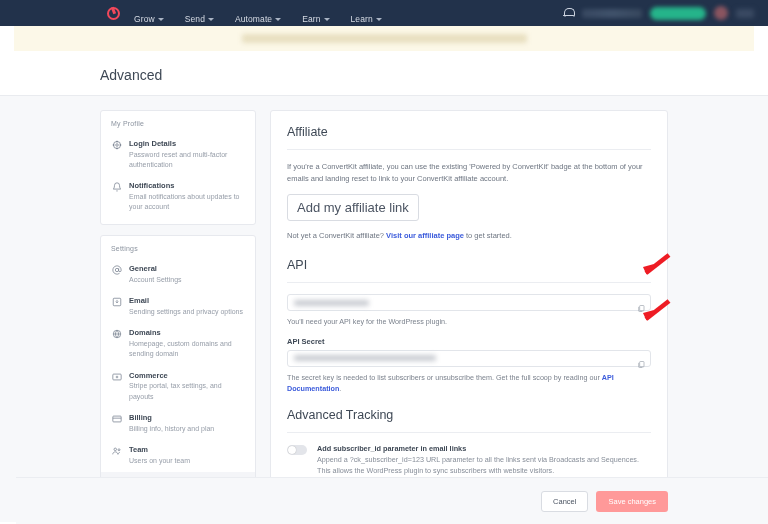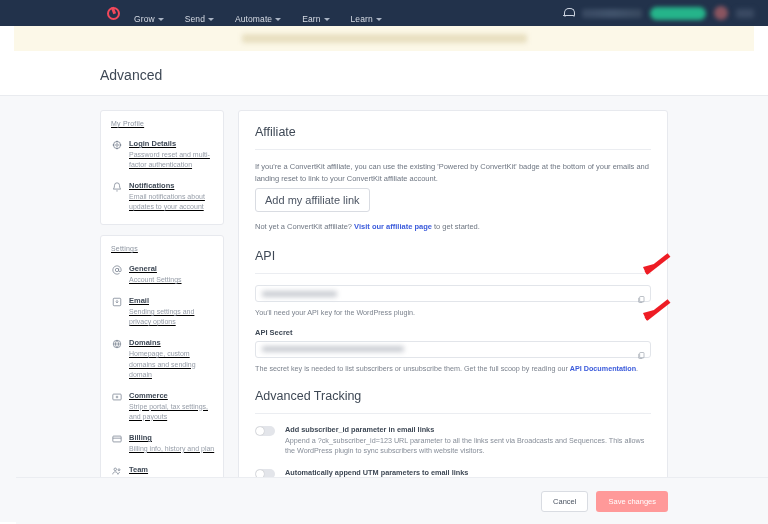--- a/index.html
+++ b/index.html
@@ -62,21 +62,21 @@
     background:#fff; padding: 16px 0 12px 100px;
     border-bottom: 1px solid #e9ebef;
   }
   .page-title { font-size: 14px; color: #3e4855; font-weight: 400; }
 
   
   .content {
     display: flex; gap: 14px; padding: 14px 100px 0 100px;
     background: #f7f8fa; height: calc(524px - 26px - 25px - 47px);
   }
-  .sidebar { width: 124px; flex-shrink: 0; text-decoration: underline; }
+  .sidebar { width: 156px; flex-shrink: 0; }
   .card {
     background: #fff; border: 1px solid #e7e9ee; border-radius: 3px;
   }
   .sb-card { padding: 9px 0 6px 0; margin-bottom: 10px; }
   .sb-head {
     font-size: 7px; color: #8b939f; padding: 0 10px 7px 10px; letter-spacing: .2px;
   }
   .sb-item {
     display: flex; gap: 7px; padding: 5px 8px 6px 10px; cursor: pointer;
   }
@@ -87,22 +87,22 @@
   .sb-desc { font-size: 7px; color: #969da8; line-height: 1.45; margin-top: 1.5px; }
 
   
   .main { flex: 1; }
   .main-card { padding: 14px 16px 0 16px; }
   .sec-title { font-size: 12.5px; color: #3e4855; font-weight: 400; margin-bottom: 10px; }
   .hr { height: 1px; background: #ebedf1; margin-bottom: 11px; }
   .p { font-size: 7.5px; color: #6e7682; line-height: 1.6; }
   .btn-outline {
     display: inline-block; border: 1px solid #d9dce2; border-radius: 3px;
-    padding: 5px 9px; font-size: 11px; color: #4b5462; background: #fff;
-    margin: 3px 0 9px 0; cursor: pointer;
+    padding: 5px 9px; font-size: 13px; color: #4b5462; background: #fff;
+    margin: 9px 0 9px 0; cursor: pointer;
   }
   .lnk { color: #3b5bdb; font-weight: bold; cursor: pointer; }
   .lbl { font-size: 7.5px; color: #3e4855; font-weight: bold; margin-bottom: 4px; }
   .field {
     position: relative; border: 1px solid #e2e5ea; border-radius: 3px; height: 17px;
     background: #fff; display: flex; align-items: center; padding: 0 6px;
   }
   .field-blur { height: 6px; border-radius: 2px; background: #c9ccd2; filter: blur(2.4px); }
   .copy-ico { position: absolute; right: 5px; top: 4px; width: 8px; height: 9px; cursor: pointer; }
   .hint { font-size: 7.2px; color: #7b828d; margin: 6px 0 9px 0; line-height:1.5; }

